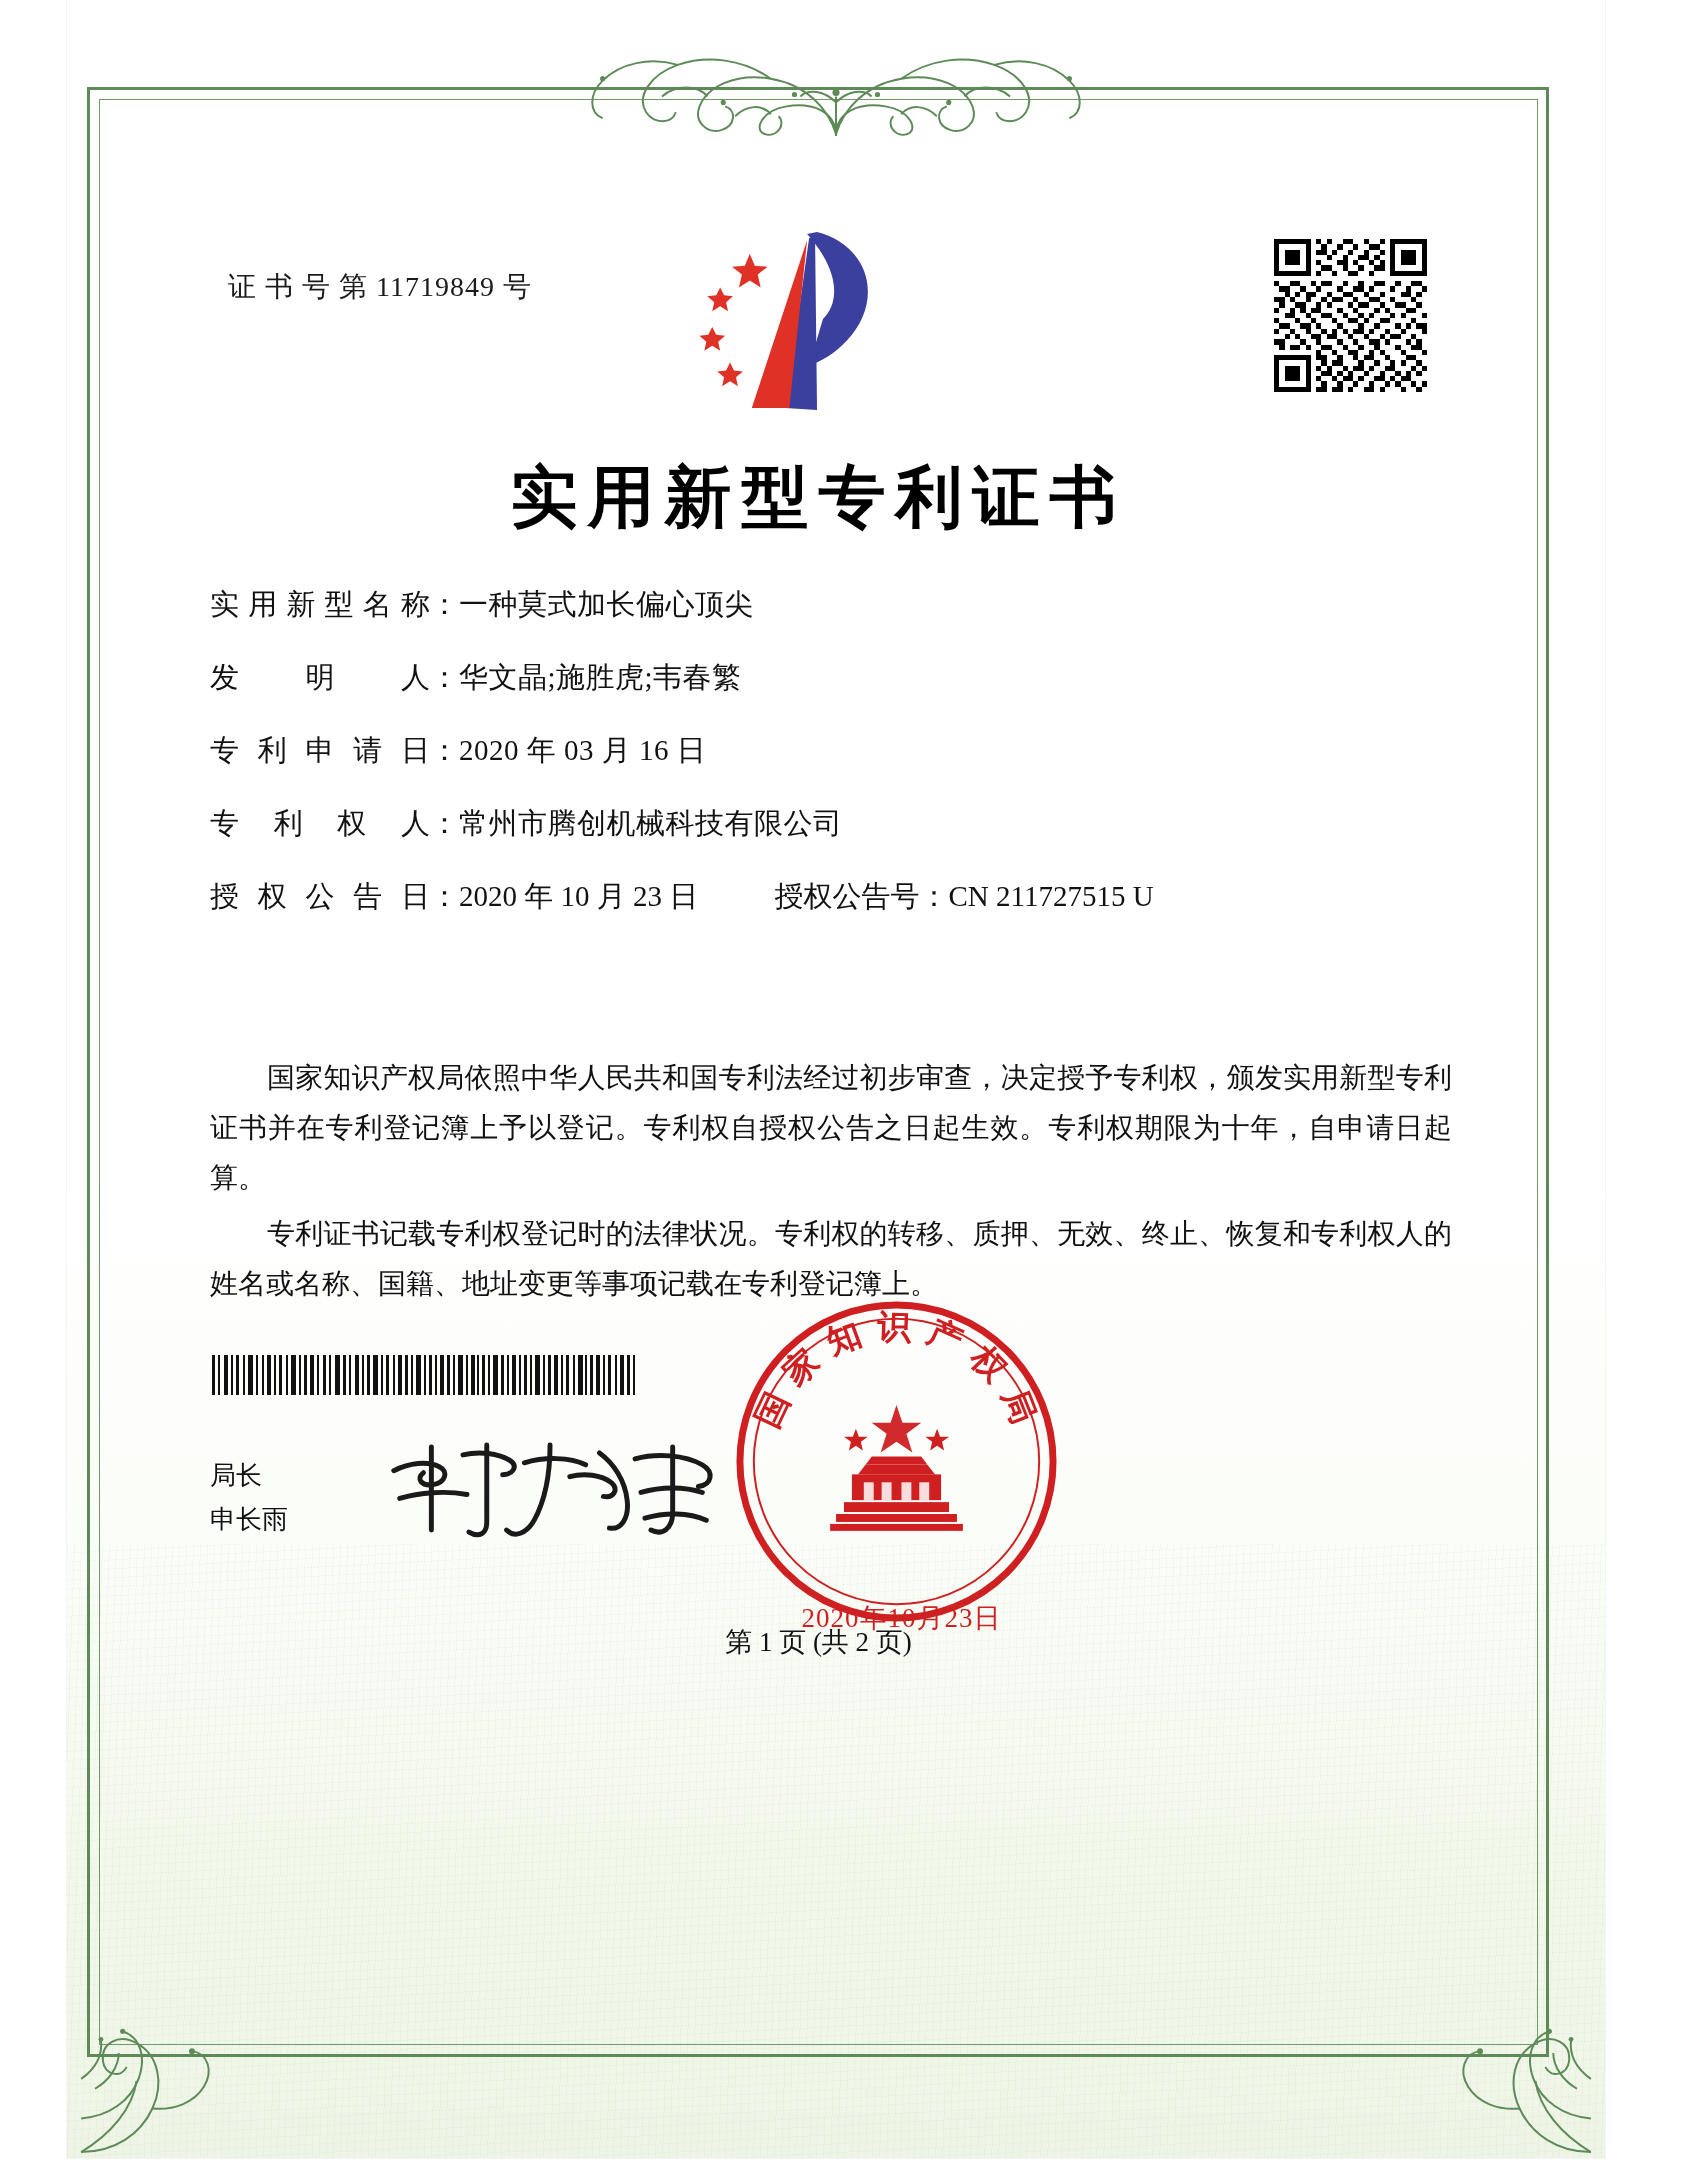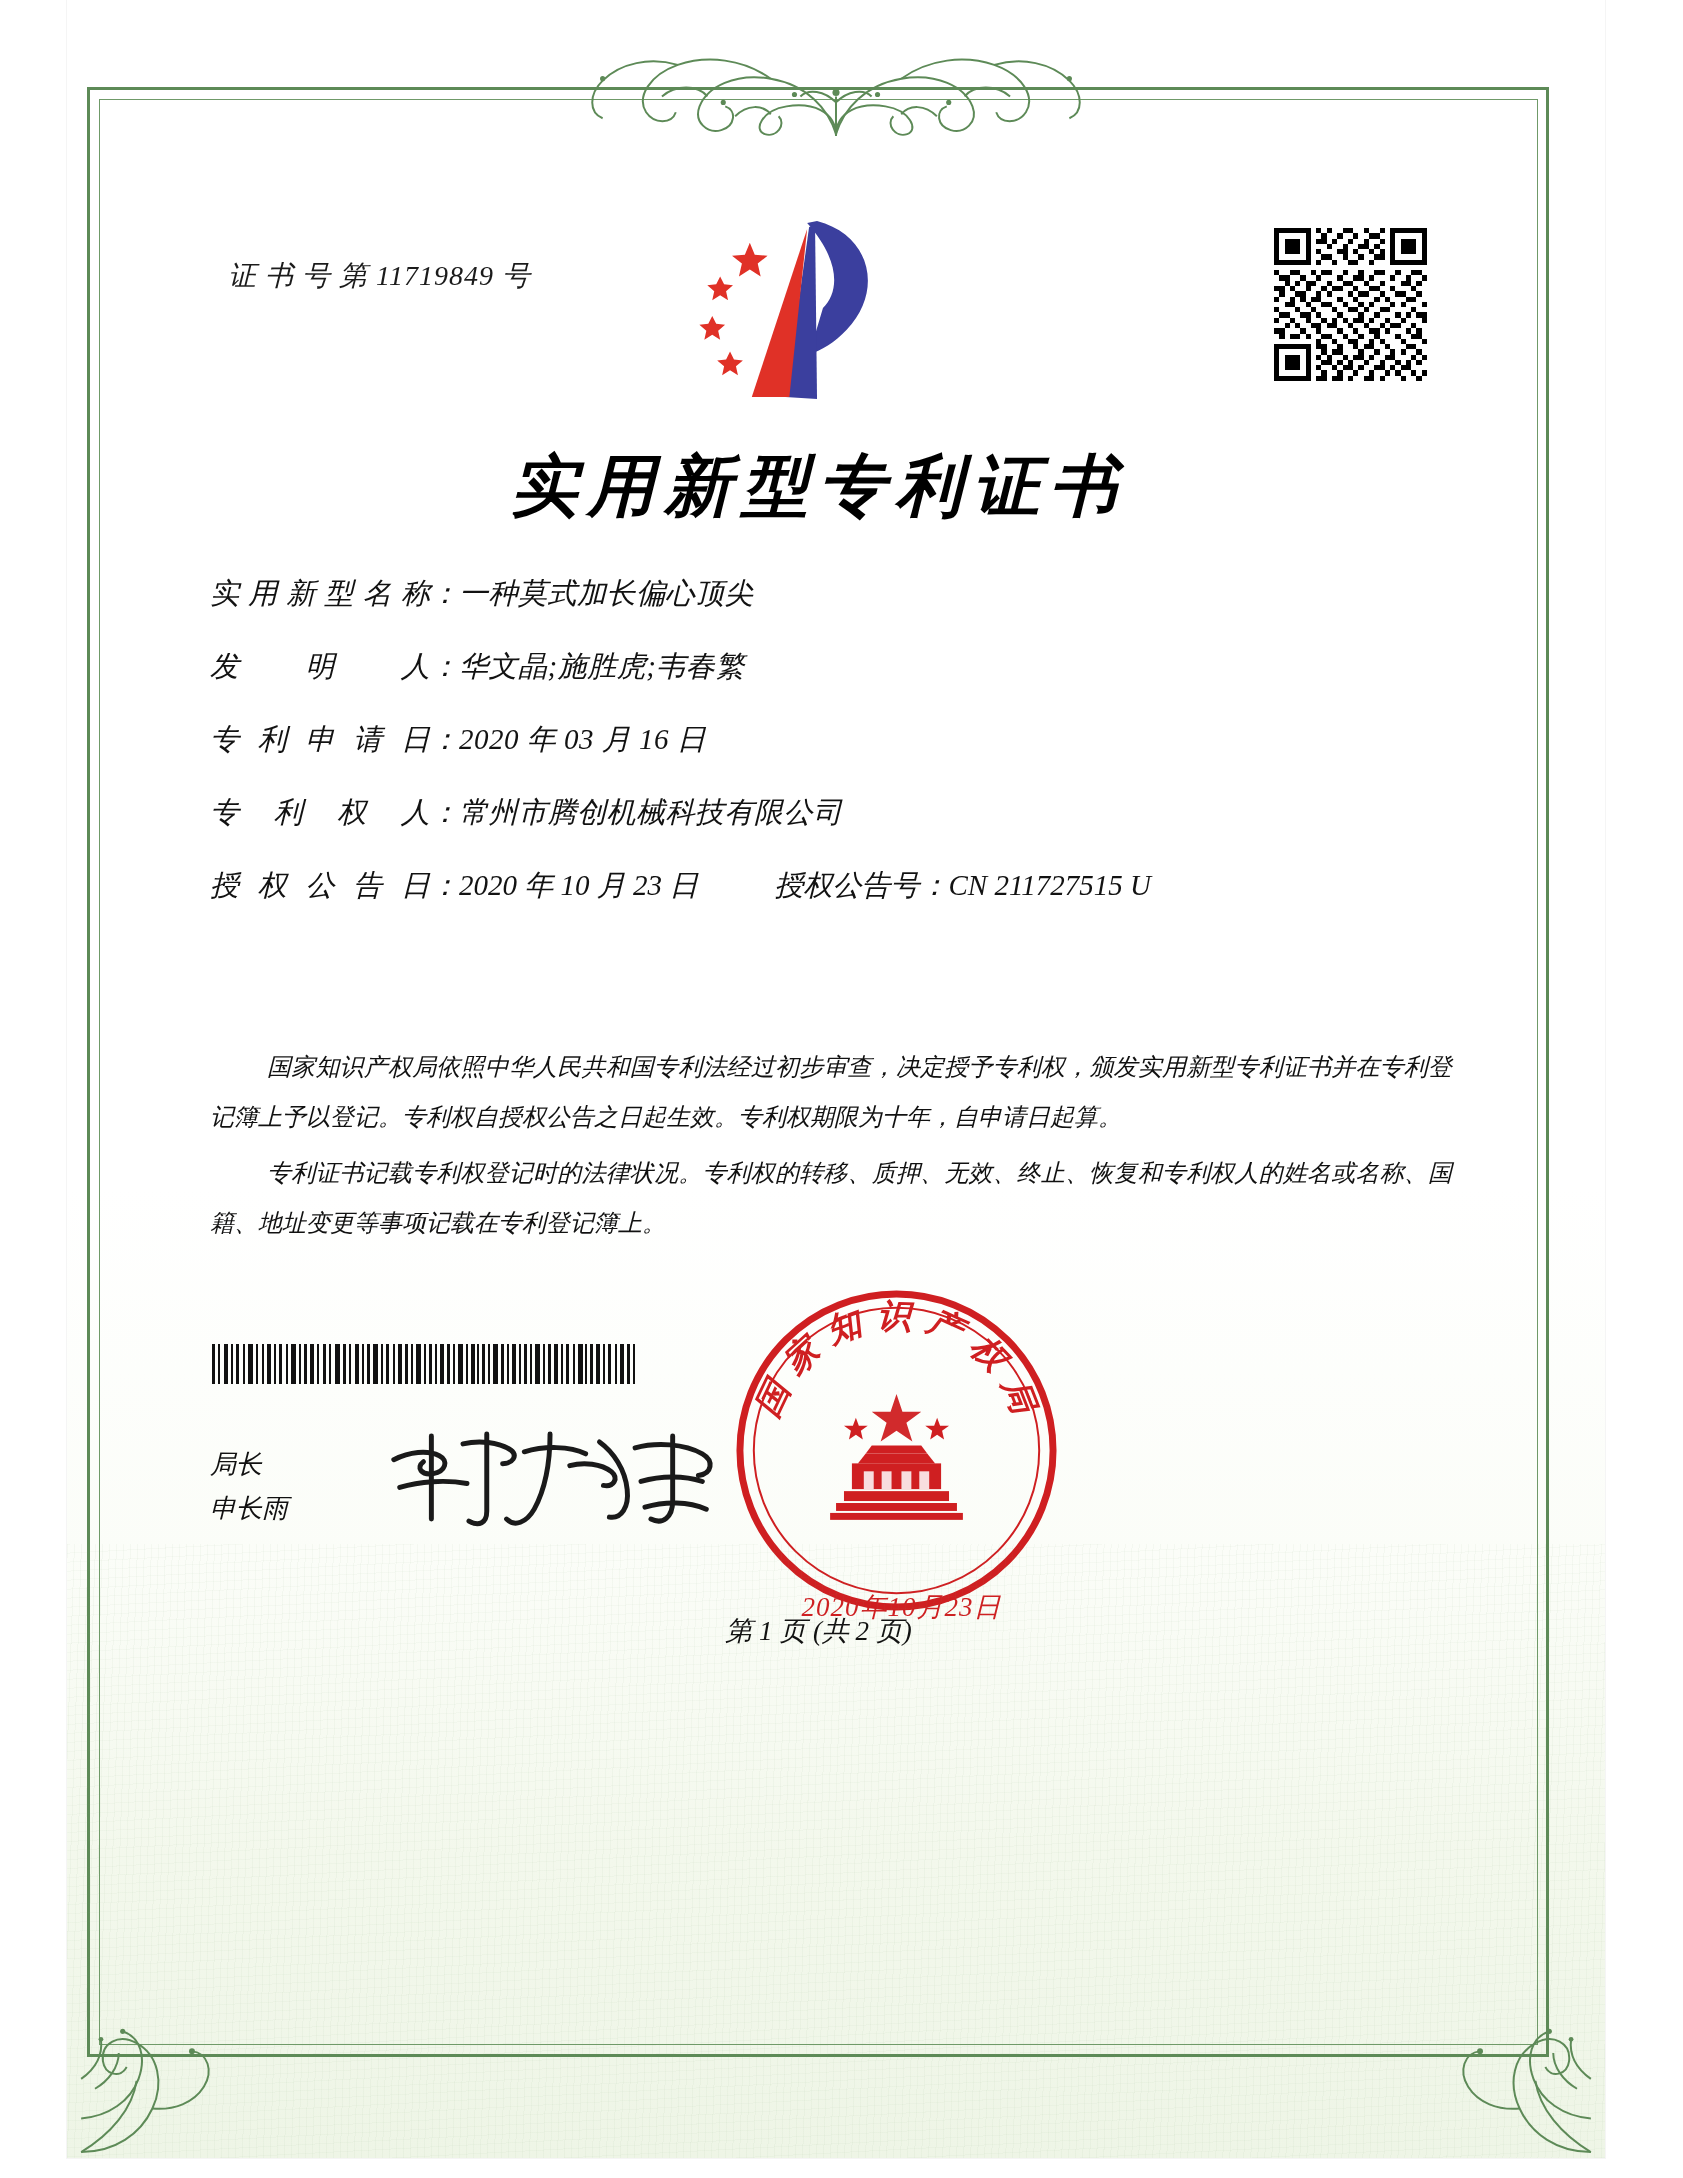--- a/index.html
+++ b/index.html
@@ -91,24 +91,23 @@
     bottom: 0px;
     width: 228px;
     height: 188px;
     z-index: 4;
   }
 
   
   .content {
     position: absolute;
     left: 32px;
-    top: 99px;
+    top: 110px;
     width: 1439px;
     height: 1473px;
-    font-style: italic;
   }
 
   .cert-no {
     position: absolute;
     left: 129px;
     top: 158px;
     font-size: 28px;
     letter-spacing: 1px;
     color: #1b1b1b;
     white-space: nowrap;
@@ -192,21 +191,21 @@
     text-align: justify;
     text-align-last: justify;
   }
 
   
   .paras {
     position: absolute;
     left: 111px;
     top: 943px;
     width: 1242px;
-    font-size: 24px;
+    font-size: 28px;
     line-height: 50px;
     color: #111;
     text-align: justify;
   }
   .paras p {
     margin: 0 0 6px 0;
     text-indent: 57px;
   }
 
   

